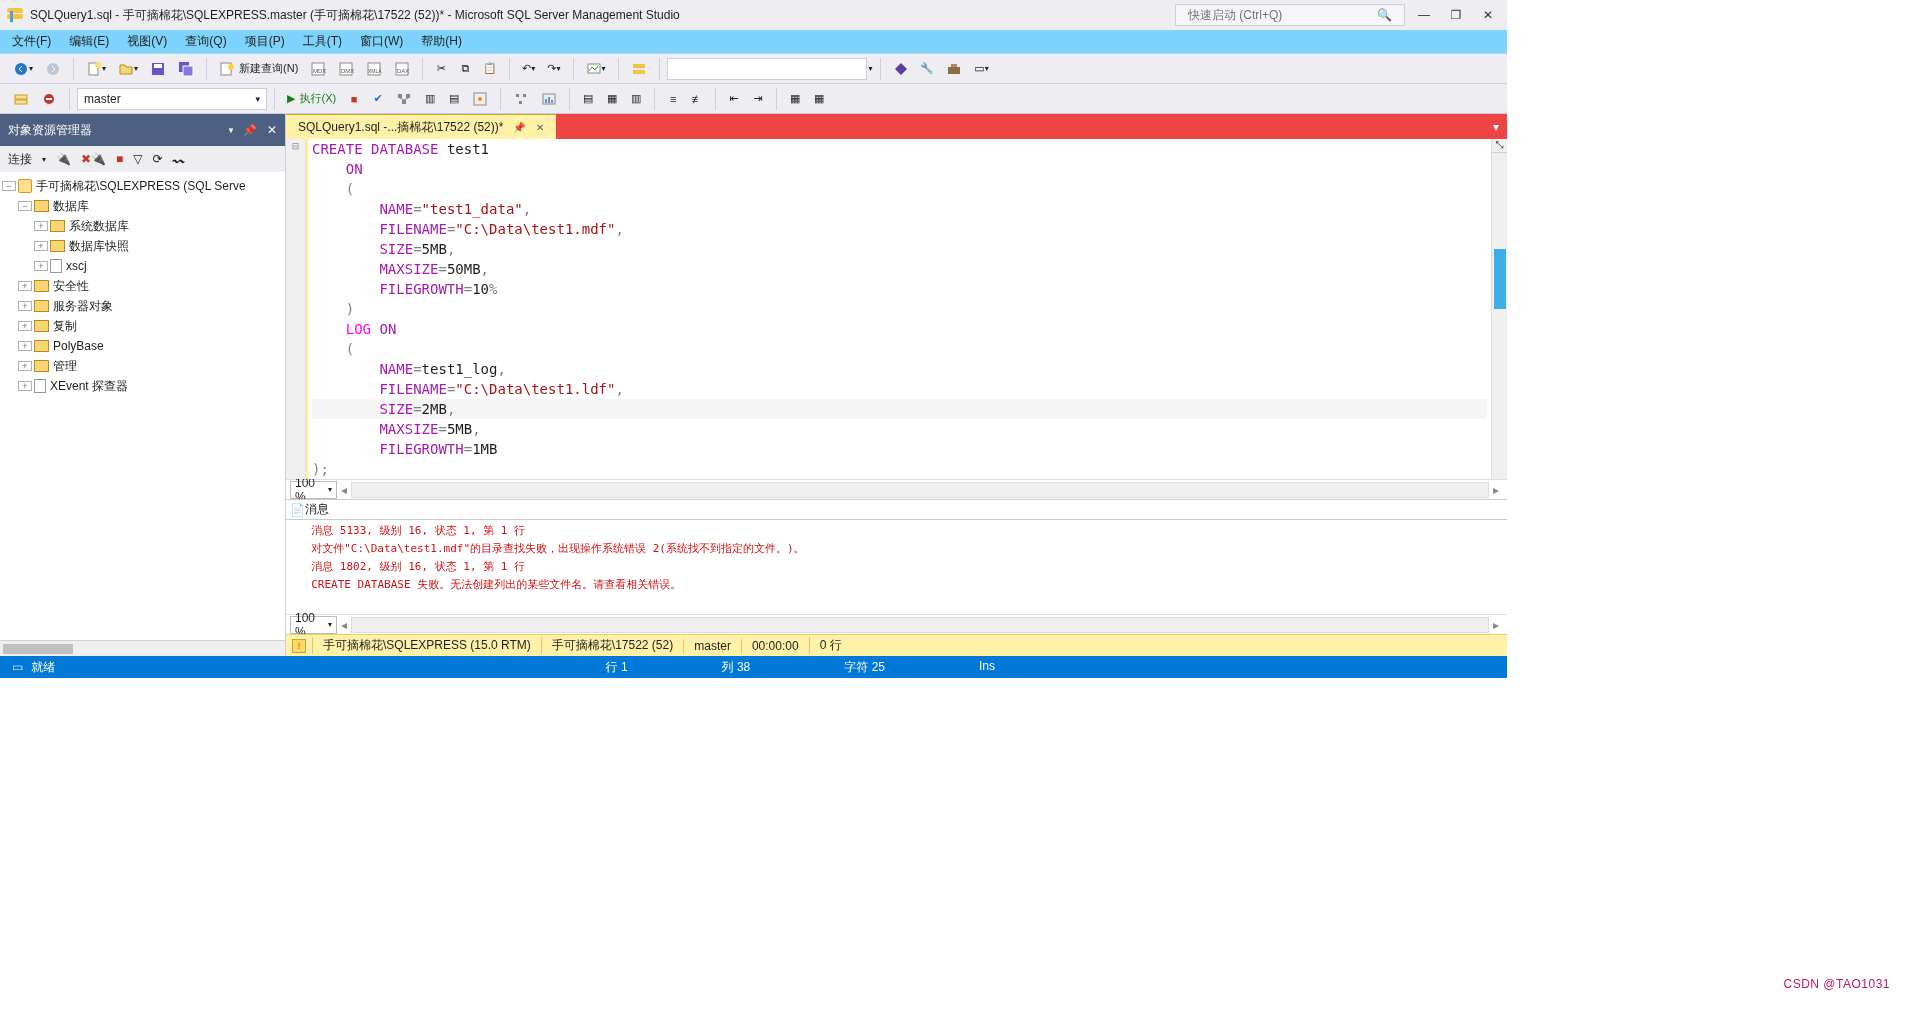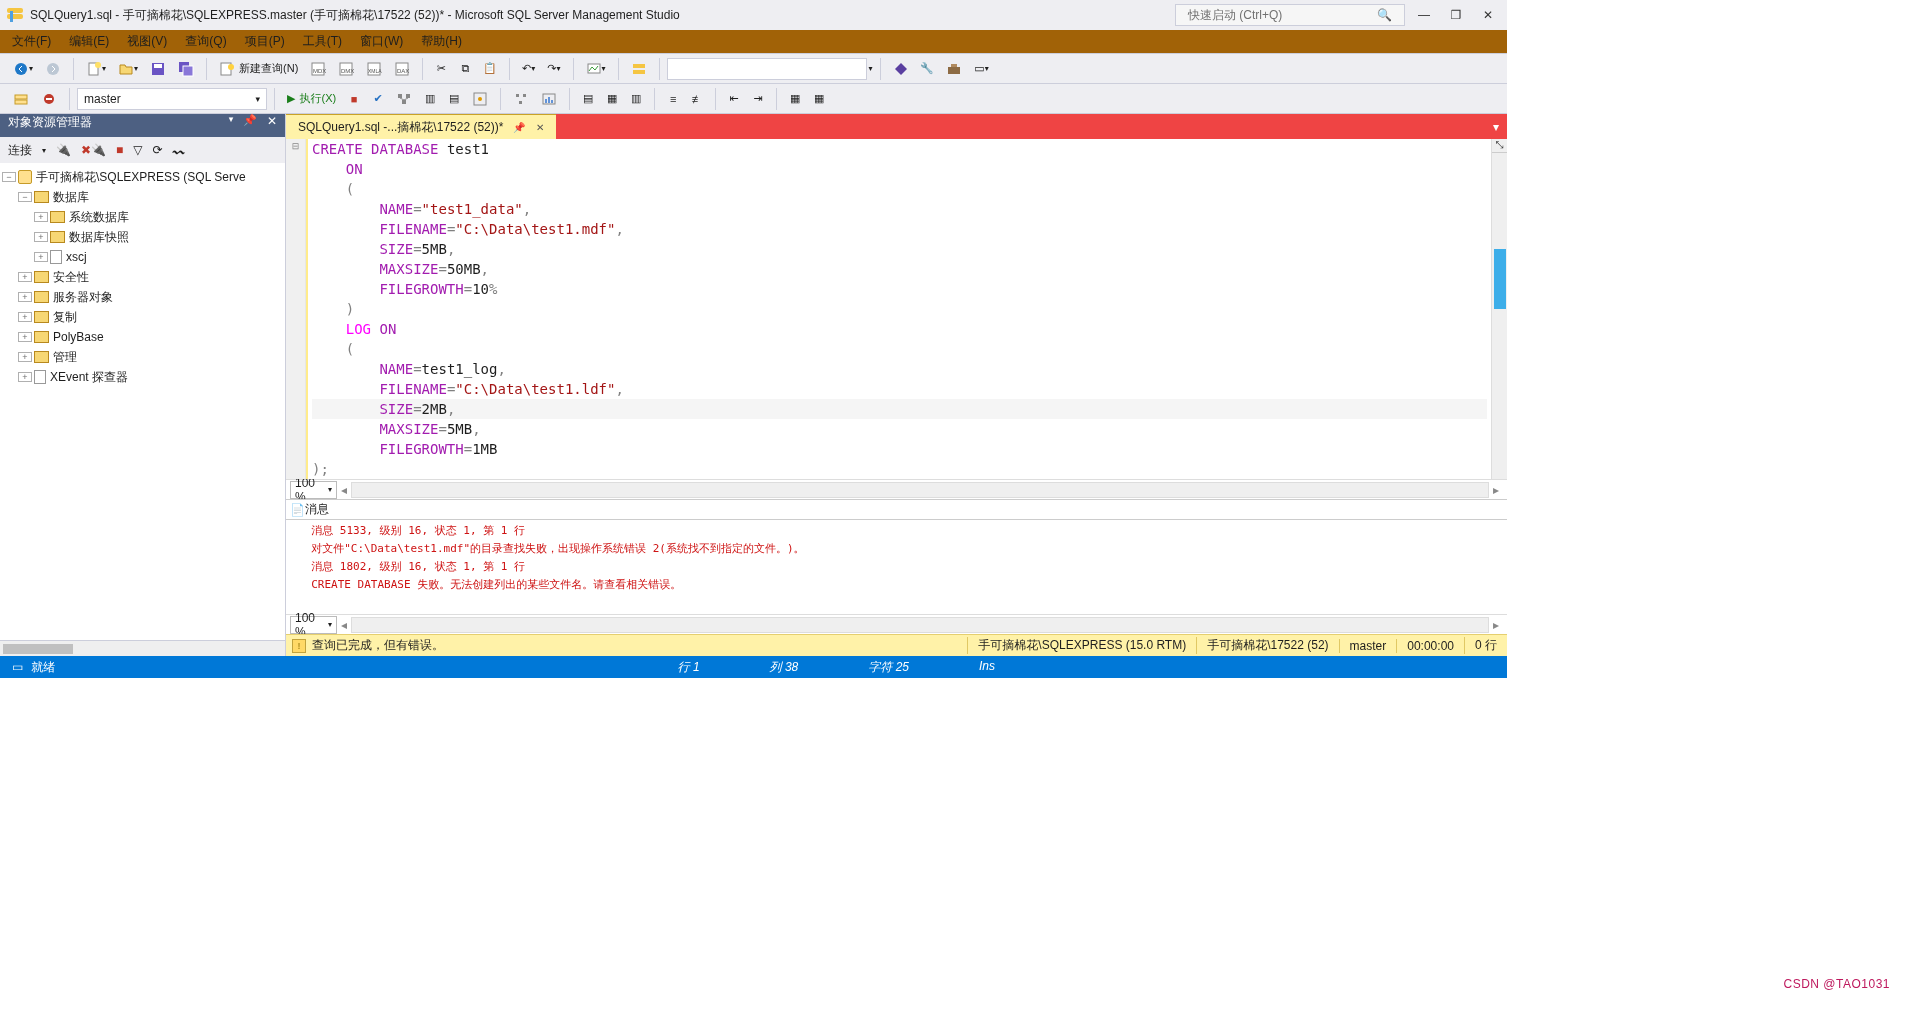--- a/index.html
+++ b/index.html
@@ -5,34 +5,34 @@
   * { box-sizing: border-box; margin: 0; padding: 0; }
   body { font-family: "Microsoft YaHei", "Segoe UI", Consolas, sans-serif; font-size: 12px; background: #fff; color: #1e1e1e; overflow: hidden; width: 1507px; }
   
   .title-bar { display:flex; align-items:center; height:30px; background:#eeeef2; padding:0 6px; gap:6px; }
   .title-bar .app-icon { width:18px; height:18px; }
   .title-bar .title-text { flex:1; font-size:12px; color:#1e1e1e;}
   .quick-launch { display:flex; align-items:center; border:1px solid #cccedb; background:#f6f6f6; width:230px; height:22px; padding:0 12px; color:#717171; }
   .quick-launch .ql-text { flex:1; }
   .win-btn { width:26px; text-align:center; font-size:12px; color:#333; }
   
-  .menu-bar { display:flex; gap:18px; height:24px; align-items:center; padding:0 12px; background:#a16207; border-bottom:1px solid #cccedb;}
+  .menu-bar { display:flex; gap:18px; height:24px; align-items:center; padding:0 12px; background:#7dd3fc; border-bottom:1px solid #cccedb;}
   .menu-bar span { color:#1e1e1e;}
   
   .toolbar { display:flex; align-items:center; height:30px; gap:2px; padding:0 8px; background:#eeeef2; border-bottom:1px solid #cccedb;}
   .sep { width:1px; height:22px; background:#cccedb; margin:0 5px;}
   .tb-btn { min-width:22px; height:22px; display:flex; align-items:center; justify-content:center; border:1px solid transparent; font-size:11px; color:#1e1e1e; padding:0 4px;}
   .db-combo { width:190px; height:22px; border:1px solid #cccedb; background:#fff; display:flex; align-items:center; padding:0 6px; font-size:12px; }
   .db-combo .arrow { margin-left:auto; font-size:9px;}
   .exec-btn { color:#1b7e1b;}
   .empty-combo { width:200px; height:22px; border:1px solid #cccedb; background:#fff;}
   
   .main { display:flex; height:calc(100% - 30px - 24px - 30px - 30px - 22px); }
   .explorer { width:286px; background:#f5f5f5; border-right:1px solid #cccedb; display:flex; flex-direction:column;}
-  .exp-header { display:flex; align-items:flex-start; height:23px; background:#4d6082; color:#fff; padding:0 8px; font-size:12px;}
+  .exp-header { display:flex; align-items:center; height:32px; background:#4d6082; color:#fff; padding:0 8px; font-size:12px;}
   .exp-header .triangle { margin-left:auto; font-size:9px; }
   .exp-toolbar { display:flex; align-items:center; gap:10px; height:26px; padding:0 8px; font-size:12px; background:#eeeef2; }
   .tree { flex:1; background:#fff; overflow:auto; padding:4px 0;}
   .tree-node { display:flex; align-items:center; height:20px; white-space:nowrap; }
   .expander { width:14px; text-align:center; font-size:9px; color:#6e6e6e; border:1px solid #b0b0b0; height:10px; line-height:8px; margin-right:2px;}
   .folder-icon { width:15px; height:12px; background:#f7d774; border:1px solid #b8891e; margin-right:4px;}
   .db-icon { width:12px; height:14px; border:1px solid #999; background:#fff; margin-right:4px;}
   .srv-icon { width:14px; height:14px; border-radius:2px; background:#ffe08f; border:1px solid #c69b28; margin-right:4px;}
   .tree-scrollbar { height:16px; background:#efefef; border-top:1px solid #cccedb;}
   .tree-scrollbar-thumb{ height:10px; width:70px; background:#c0c0c0; margin:3px 0 0 3px;}
@@ -58,21 +58,21 @@
   .hsb { flex:1; height:16px; background:#efefef; border:1px solid #ddd;}
   
   .msg-tab { height:20px; display:flex; align-items:center; border-top:1px solid #ccc; font-size:12px; padding:0 4px; background:#fff;}
   .messages { height:95px; overflow:auto; background:#fff; border-top:1px solid #ccc; }
   pre.msg { font-family:"NSimSun","SimSun",Consolas,monospace; font-size:11px; line-height:18px; white-space:pre-wrap; padding:2px 12px; color:#ce1313;}
   .status-query { height:22px; background:#fff2a8; display:flex; align-items:center; font-size:12px; border-top:1px solid #e5cf6f;}
   .status-query .warn-icon { width:14px; height:14px; background:#ffd966; border:1px solid #c2a33c; margin:0 6px; display:flex;align-items:center;justify-content:center;font-size:9px;color:#8a6d00;}
   .status-query .cell { padding:0 10px; border-left:1px solid #e0c864;}
   .status-app { height:22px; background:#0078d7; color:#fff; display:flex; align-items:center; font-size:12px; gap:40px; padding:0 12px;}
   .status-app .left { display:flex; align-items:center; gap:8px;}
-  .status-app .mid { margin-left:auto; display:flex; gap:70px; padding-right:500px;font-style:italic;}
+  .status-app .mid { margin-left:auto; display:flex; gap:94px; padding-right:500px;}
   .watermark { position:fixed; right:30px; bottom:28px; font-size:12px; color:#be185d; letter-spacing:0.5px; font-family:"Segoe UI",sans-serif;text-align:center;}
   svg { display:block;}
 </style>
 </head>
 <body>
 
 <div class="title-bar">
   <span class="app-icon">
     <svg viewBox="0 0 18 18">
         <rect x="1" y="2" width="16" height="5" rx="2" fill="#f5c542"></rect>
@@ -418,21 +418,20 @@
       <div class="zoom-combo">
           <span>100 %</span>
           <span class="arrow">▾</span>
         </div>
       <span style="padding:0 4px;color:#888">◂</span>
       <div class="hsb"></div>
       <span style="padding:0 4px;color:#888">▸</span>
     </div>
     <div class="status-query">
       <span class="warn-icon">!</span>
-      <span style="flex:1">查询已完成，但有错误。</span>
       <span class="cell">手可摘棉花\SQLEXPRESS (15.0 RTM)</span>
       <span class="cell">手可摘棉花\17522 (52)</span>
       <span class="cell">master</span>
       <span class="cell">00:00:00</span>
       <span class="cell">0 行</span>
     </div>
   </div>
 </div>
 
 <div class="status-app">

